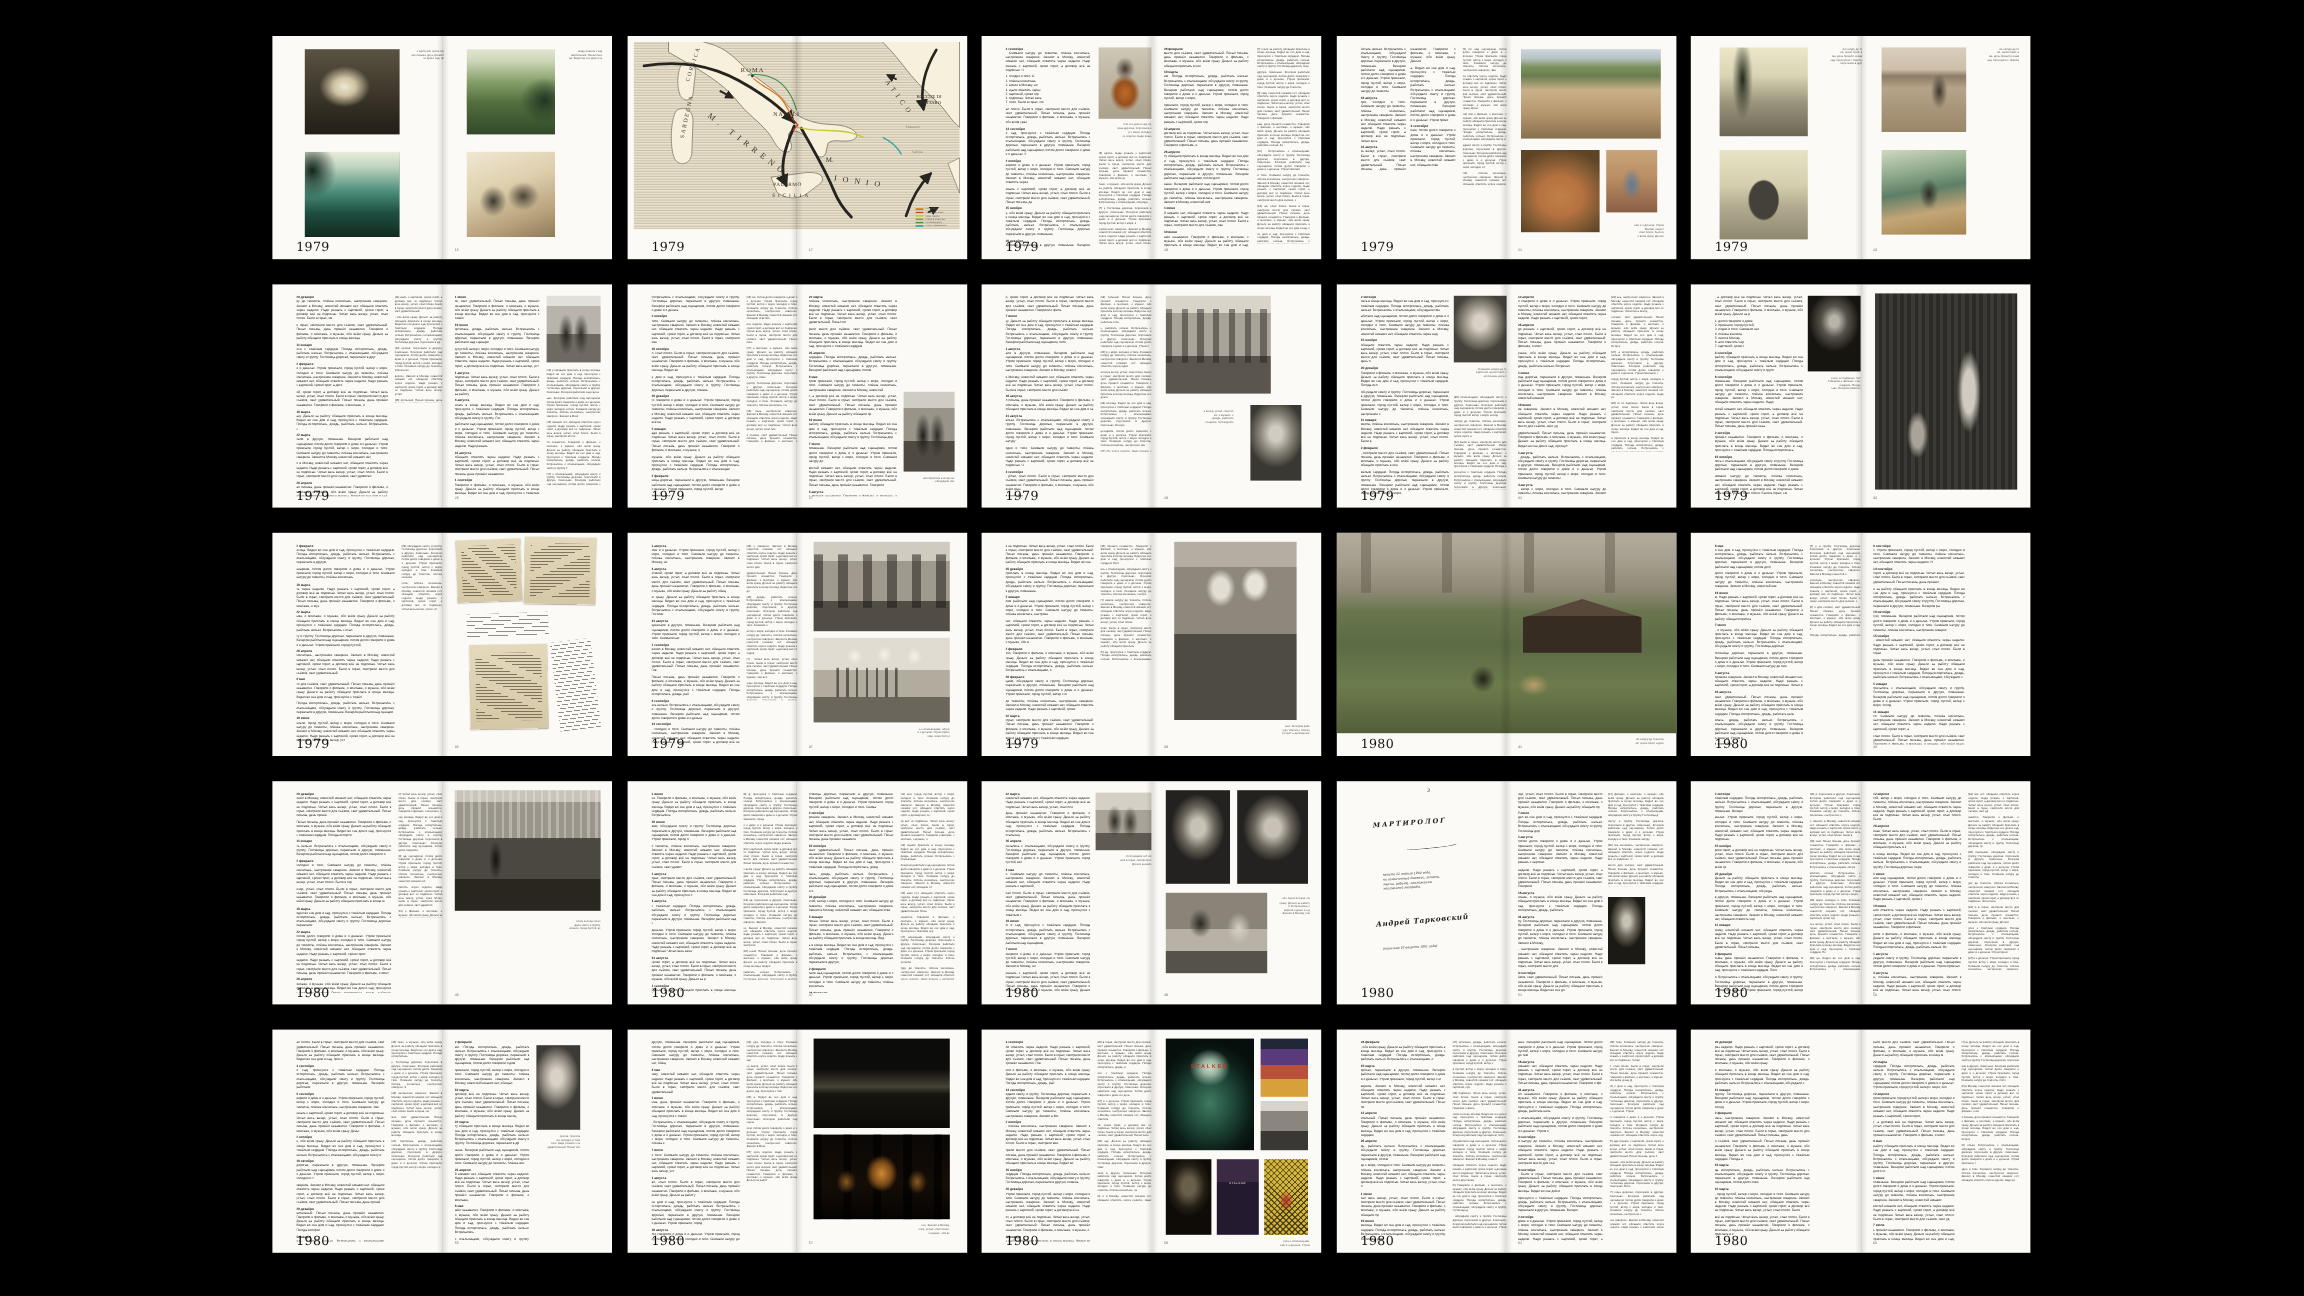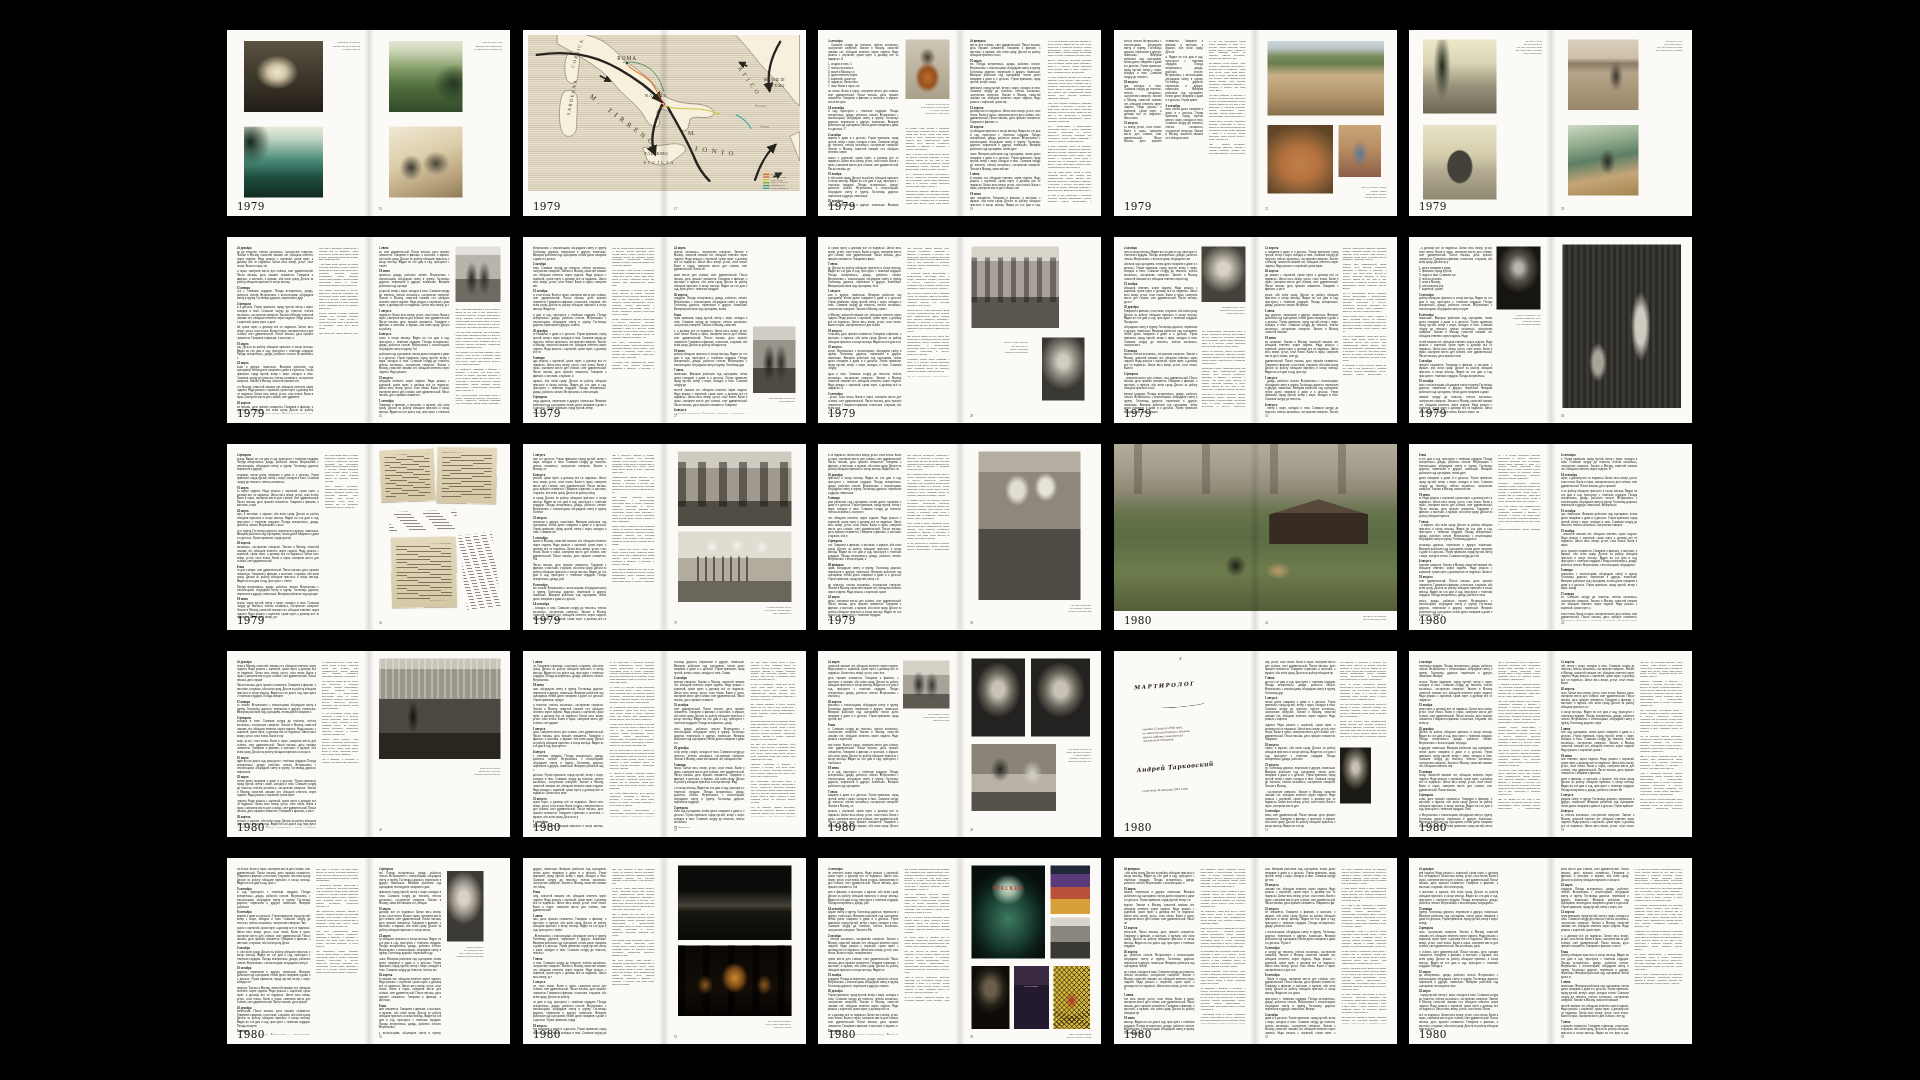--- a/index.html
+++ b/index.html
@@ -1,19 +1,19 @@
 <!DOCTYPE html>
 <html><head>
 <meta charset="utf-8">
 <style>
   html,body{margin:0;padding:0;background:#000;width:1920px;height:1080px;overflow:hidden}
   #board{position:absolute;left:0;top:0;width:1920px;height:1080px;background:#000}
   .spread{position:absolute;width:283px;height:186px;background:#fbfaf6;overflow:hidden}
   .pg{position:absolute;top:0;height:100%;width:50%;overflow:hidden}
-  .pg.L{left:0}.pg.R{left:50%}
+  .pg.L{left:10px}.pg.R{left:50%}
   .pg-in{position:absolute;left:0;top:0;width:200%;height:200%;transform:scale(.5);transform-origin:0 0}
   .span-layer{position:absolute;left:0;top:0;width:100%;height:100%;pointer-events:none}
   .fold{position:absolute;left:50%;top:0;bottom:0;width:10px;margin-left:-5px;
         background:linear-gradient(90deg,rgba(0,0,0,0) 0%,rgba(0,0,0,.10) 46%,rgba(0,0,0,.22) 50%,rgba(0,0,0,.10) 54%,rgba(0,0,0,0) 100%);pointer-events:none}
   .el{position:absolute}
   .txt{font-family:"Liberation Sans",sans-serif;font-size:5.4px;line-height:1.32;color:#1c1a17;text-align:justify;overflow:hidden}
   .txt p{margin:0 0 4px 0}
   .txt b{font-size:5.4px}
   .txt.c2{column-count:2;column-gap:8px}
   .txt.ft{font-size:4.6px;color:#34312c;line-height:1.3}

